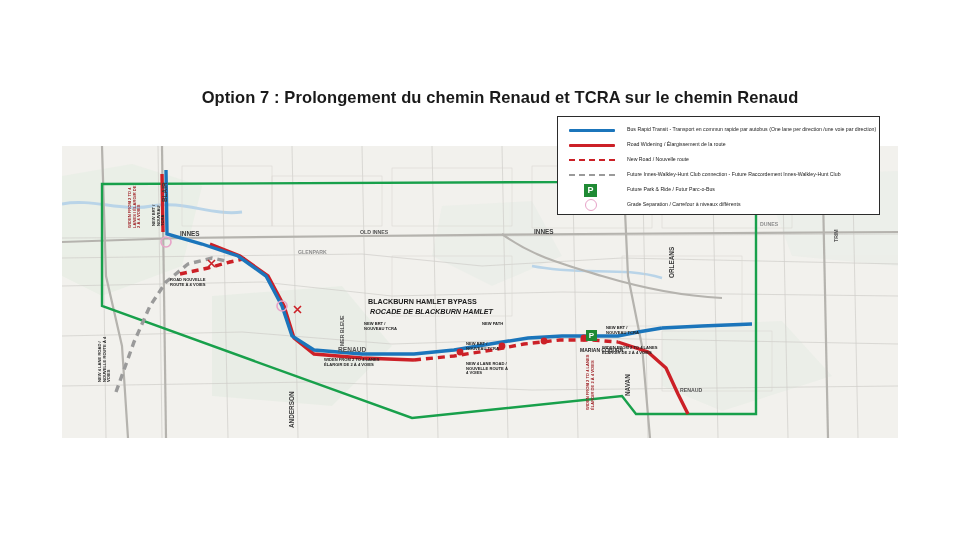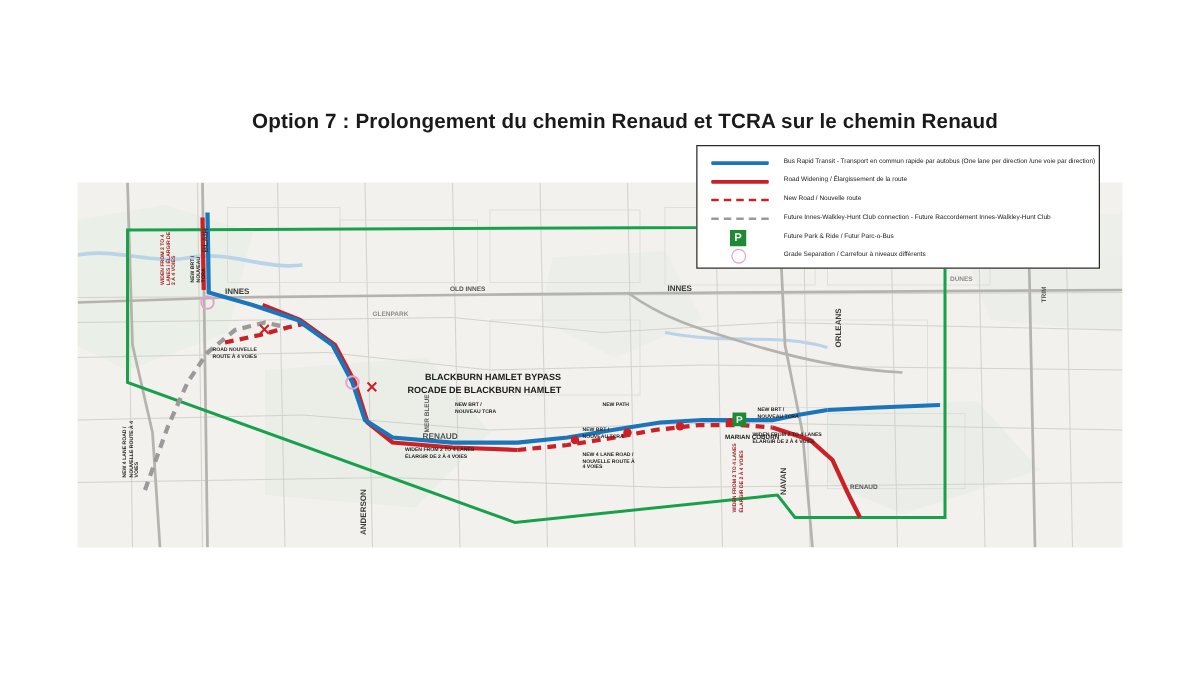--- a/index.html
+++ b/index.html
@@ -116,20 +116,21 @@
   }
   .lbl-street {
     font-size: 5.2px;
     color: #555555;
     font-weight: bold;
   }
   .lbl-bypass {
     font-size: 7.2px;
     font-weight: bold;
     color: #1a1a1a;
+    margin-left: 28px;
   }
   .lbl-annot {
     font-size: 4.1px;
     font-weight: bold;
     color: #222222;
   }
   .lbl-annot-red {
     font-size: 4.1px;
     font-weight: bold;
     color: #9d1b20;
@@ -252,21 +253,21 @@
     <div class="map-label lbl-street rot-90" style="left:278px; top:200px;">MER BLEUE</div>
     <div class="map-label lbl-street" style="left:618px; top:242px;">RENAUD</div>
     <div class="map-label lbl-street rot-90" style="left:772px; top:96px;">TRIM</div>
     <div class="map-label lbl-annot" style="left:518px; top:202px; font-size:5px;">MARIAN COBURN</div>
 
     <div class="map-label lbl-street" style="left:298px; top:84px;">OLD INNES</div>
     <div class="map-label lbl-street" style="left:236px; top:104px; color:#8d8d8d;">GLENPARK</div>
     <div class="map-label lbl-street" style="left:698px; top:76px; color:#8d8d8d;">DUNES</div>
 
     <div class="map-label lbl-bypass" style="left:278px; top:152px;">BLACKBURN HAMLET BYPASS</div>
-    <div class="map-label lbl-bypass" style="left:264px; top:162px;">ROCADE DE BLACKBURN HAMLET</div>
+    <div class="map-label lbl-bypass" style="left:280px; top:162px;font-style:italic;">ROCADE DE BLACKBURN HAMLET</div>
 
     <div class="map-label lbl-annot-red rot-90" style="left:66px; top:82px;">WIDEN FROM 2 TO 4
 LANES / ÉLARGIR DE
 2 À 4 VOIES</div>
     <div class="map-label lbl-annot rot-90" style="left:90px; top:80px;">NEW BRT /
 NOUVEAU
 TCRA</div>
     <div class="map-label lbl-annot" style="left:108px; top:132px;">ROAD NOUVELLE
 ROUTE À 4 VOIES</div>
     <div class="map-label lbl-annot rot-90" style="left:36px; top:236px;">NEW 4 LANE ROAD /

